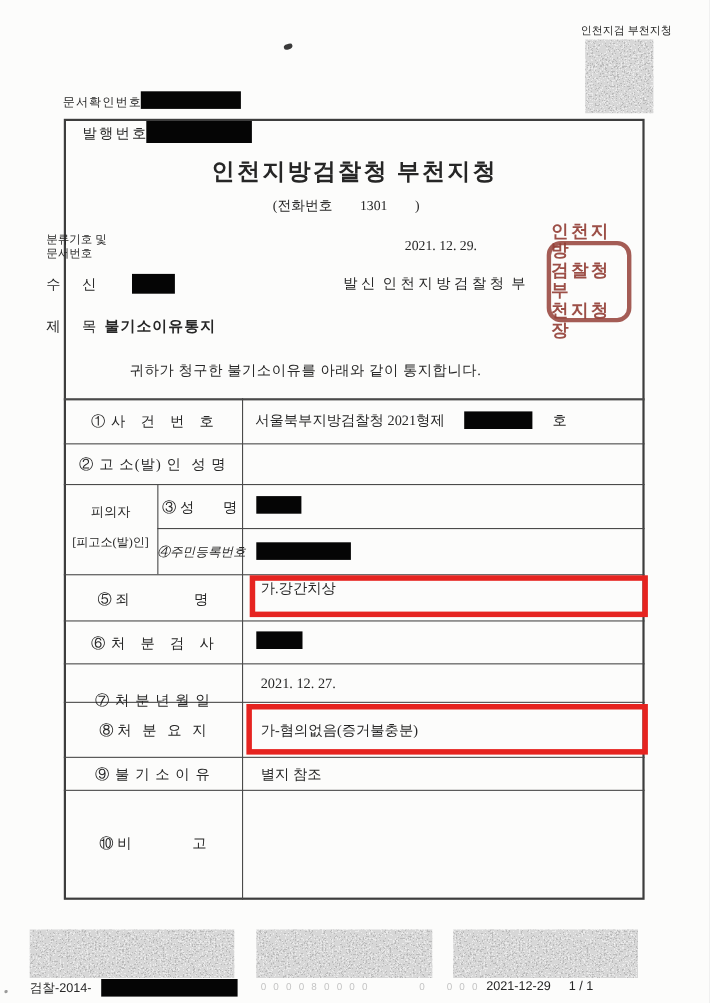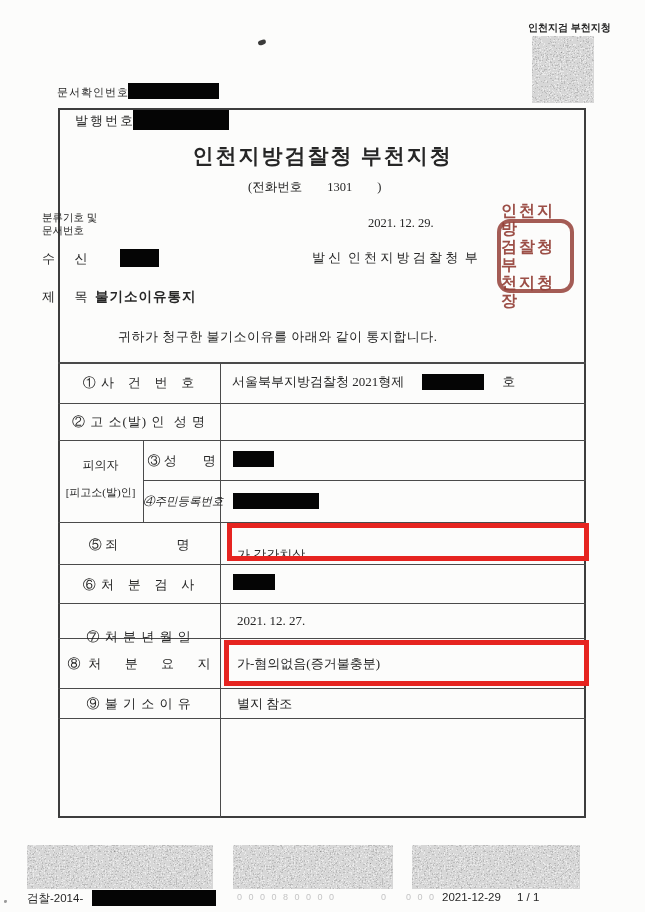--- a/index.html
+++ b/index.html
@@ -19,21 +19,21 @@
   .value-cell{font-size:13px;}
   .bold{font-weight:bold;}
   .red-box{position:absolute;border:5px solid #e62420;box-sizing:border-box;background:transparent;}
   .stamp{
     position:absolute;left:497px;top:219px;width:77px;height:74px;
     border:4px solid rgba(148,64,55,0.85);border-radius:13px;box-sizing:border-box;
     display:flex;flex-direction:column;align-items:center;justify-content:center;
     color:rgba(148,64,55,0.92);font-weight:bold;font-size:16px;line-height:18px;
     letter-spacing:2px;filter:blur(0.4px);
   }
-  .qr-caption{font-size:10px;font-weight:bold;letter-spacing:0px;
+  .qr-caption{font-size:10px;font-weight:normal;letter-spacing:0px;
     font-family:"Liberation Sans","DejaVu Sans",sans-serif;}
   .noise-rect{position:absolute;}
   .footer-text{font-size:11.5px;font-family:"Liberation Sans","DejaVu Sans",sans-serif;}
   .faint{color:#c4c4c4;}
   .speck{position:absolute;background:#3a3a3a;border-radius:50% 40% 60% 50%;}
   .row1-value{display:flex;align-items:center;gap:18px;text-align:right;}
   .inline-redact{display:inline-block;background:#050505;width:62px;height:16px;vertical-align:middle;}
 </style>
 </head>
 <body>
@@ -113,34 +113,35 @@
   <div class="abs" style="left:58px;top:457px;width:85px;text-align:center;font-size:12px;">피의자</div>
   <div class="abs" style="left:58px;top:485px;width:85px;text-align:center;font-size:11px;">[피고소(발)인]</div>
 
   <div class="abs label-cell" style="left:143px;top:452px;width:77px;text-align:center;letter-spacing:0;">③ 성        명</div>
   <div class="redact" style="left:233px;top:451px;width:41px;height:16px;"></div>
 
   <div class="abs" style="left:143px;top:494px;width:77px;text-align:center;font-size:11.5px;letter-spacing:0;font-style:italic;">④주민등록번호</div>
   <div class="redact" style="left:233px;top:493px;width:86px;height:16px;"></div>
 
   <div class="abs label-cell" style="left:58px;top:536px;width:162px;text-align:center;letter-spacing:0;">⑤ 죄                  명</div>
-  <div class="abs value-cell" style="left:237px;top:546px;">가.강간치상</div>
+  <div class="abs value-cell" style="left:237px;top:526px;">가.강간치상</div>
 
   <div class="abs label-cell" style="left:58px;top:576px;width:162px;text-align:center;">⑥ 처   분   검   사</div>
   <div class="redact" style="left:233px;top:574px;width:42px;height:16px;"></div>
 
   <div class="abs label-cell" style="left:58px;top:628px;width:162px;text-align:center;">⑦ 처 분 년 월 일</div>
   <div class="abs value-cell" style="left:237px;top:613px;">2021. 12. 27.</div>
 
-  <div class="abs label-cell" style="left:58px;top:655px;width:162px;text-align:center;letter-spacing:0;font-family:Liberation Mono, monospace;">⑧ 처   분   요   지</div>
+  <div class="abs label-cell" style="left:58px;top:655px;width:162px;text-align:center;letter-spacing:0;">⑧ 처   분   요   지</div>
   <div class="abs value-cell" style="left:237px;top:655px;">가-혐의없음(증거불충분)</div>
 
   <div class="abs label-cell" style="left:58px;top:695px;width:162px;text-align:center;">⑨ 불 기 소 이 유</div>
   <div class="abs value-cell" style="left:237px;top:695px;">별지 참조</div>
 
+  <div class="abs label-cell" style="left:58px;top:758px;width:162px;text-align:center;letter-spacing:0;">⑩ 비                 고</div>
 
   <div class="red-box" style="left:227px;top:523px;width:362px;height:38px;"></div>
   <div class="red-box" style="left:224px;top:640px;width:365px;height:46px;"></div>
 
   <svg class="noise-rect" style="left:27px;top:845px;" width="186" height="44">
       <rect width="186" height="44" filter="url(#scanNoise)"></rect>
     </svg>
   <svg class="noise-rect" style="left:233px;top:845px;" width="160" height="44">
       <rect width="160" height="44" filter="url(#scanNoise)"></rect>
     </svg>

